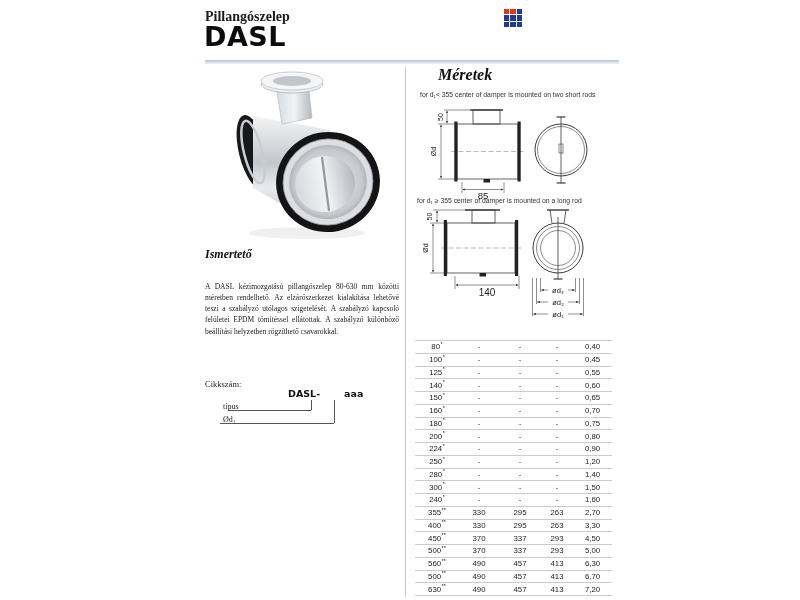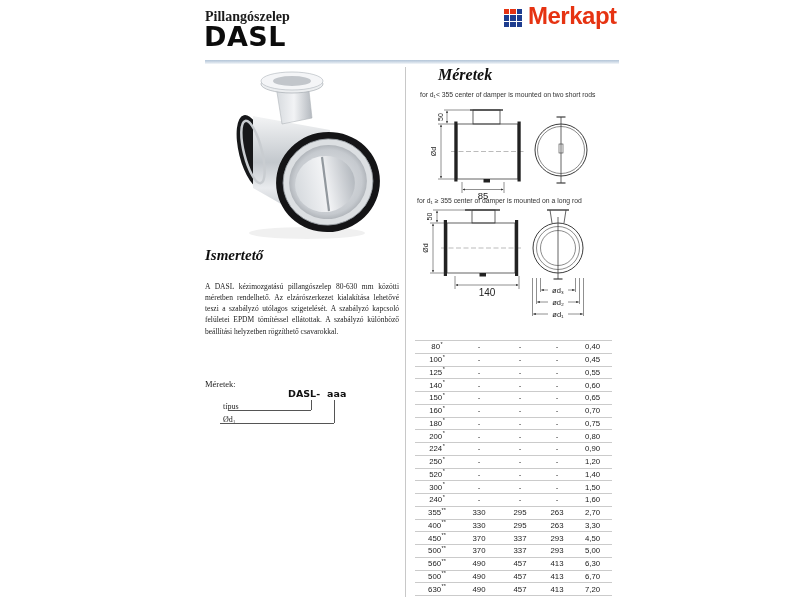--- a/index.html
+++ b/index.html
@@ -17,27 +17,27 @@
   .sq.red{background:#e63312;}
   #brand-name{font-size:24px;font-weight:bold;color:#e63312;letter-spacing:-.5px;line-height:1;}
 
   #rule{left:205px;top:60px;width:414px;height:4px;
         background:linear-gradient(to bottom,#b4c5d8 0%,#ccd8e5 45%,#f4f7fa 100%);}
   #vdiv{left:405px;top:67px;width:1px;height:530px;background:#c8c8c8;}
 
   
   #photo{left:212px;top:70px;}
   #ismerteto-title{left:205px;top:247px;font-family:"Liberation Serif",serif;
-        font-style:italic;font-weight:700;font-size:15px;color:#101010;}
+        font-style:italic;font-weight:700;font-size:12px;color:#101010;}
   #description{left:205px;top:273px;width:194px;font-family:"Liberation Serif",serif;
         font-size:7.5px;line-height:1.5;text-align:justify;color:#222;}
   #cikkszam-label{left:205px;top:379px;font-family:"Liberation Serif",serif;font-size:8.5px;color:#222;}
   #code{left:288px;top:388px;font-family:"DejaVu Sans",sans-serif;font-weight:700;
         font-size:9.5px;color:#111;}
-  #code .suffix{margin-left:7px;}
+  #code .suffix{margin-left:24px;}
   .legend-label{font-family:"Liberation Serif",serif;font-size:8px;color:#222;padding-left:18px;}
   #legend-tipus{left:205px;top:402px;}
   #legend-od1{left:205px;top:415px;}
   .lead-h{border-top:1px solid #555;height:0;}
   .lead-v{border-left:1px solid #555;width:0;}
   #lead-h1{left:229px;top:410px;width:82px;}
   #lead-v1{left:311px;top:400px;height:10px;}
   #lead-h2{left:220px;top:423px;width:114px;}
   #lead-v2{left:334px;top:400px;height:23px;}
 
@@ -71,21 +71,20 @@
     <span class="sq red"></span>
       <span class="sq red"></span>
       <span class="sq"></span>
     <span class="sq"></span>
       <span class="sq"></span>
       <span class="sq"></span>
     <span class="sq"></span>
       <span class="sq"></span>
       <span class="sq"></span>
   </div>
-  <div id="brand-name">Merkapt</div>
 </div>
 
 <div class="abs" id="rule"></div>
 <div class="abs" id="vdiv"></div>
 
 <svg class="abs" id="photo" width="182" height="172" viewBox="0 0 182 172">
   <defs>
     <linearGradient id="pm1" x1="0" y1="0" x2="0" y2="1">
       <stop offset="0" stop-color="#f3f4f5"></stop>
         <stop offset=".4" stop-color="#c3c8cd"></stop>
@@ -118,21 +117,21 @@
   <ellipse cx="116" cy="112" rx="52" ry="50" transform="rotate(-12 116 112)" fill="#141416"></ellipse>
   <ellipse cx="116" cy="112" rx="45" ry="43" transform="rotate(-12 116 112)" fill="#dcdfe2" stroke="#9aa0a6" stroke-width=".8"></ellipse>
   <ellipse cx="116" cy="112" rx="39" ry="37" transform="rotate(-12 116 112)" fill="url(#bore)"></ellipse>
   <ellipse cx="113" cy="114" rx="30" ry="28" transform="rotate(-12 113 114)" fill="url(#pm2)"></ellipse>
   <line x1="110" y1="87" x2="117" y2="141" stroke="#92989e" stroke-width="2.2"></line>
 </svg>
 
 <div class="abs" id="ismerteto-title">Ismertető</div>
 <p class="abs" id="description">A DASL kézimozgatású pillangószelep 80-630 mm közötti méretben rendelhető. Az elzárószerkezet kialakítása lehetővé teszi a szabályzó utólagos szigetelését. A szabályzó kapcsoló felületei EPDM tömítéssel ellátottak. A szabályzó különböző beállítási helyzetben rögzíthető csavarokkal.</p>
 
-<div class="abs" id="cikkszam-label">Méretek:</div>
+<div class="abs" id="cikkszam-label">Cikkszám:</div>
 <div class="abs" id="code">
   <span>DASL-</span><span class="suffix">aaa</span>
 </div>
 <div class="abs legend-label" id="legend-tipus">típus</div>
 <div class="abs legend-label" id="legend-od1">Ød₁</div>
 <div class="abs lead-h" id="lead-h1"></div>
 <div class="abs lead-v" id="lead-v1"></div>
 <div class="abs lead-h" id="lead-h2"></div>
 <div class="abs lead-v" id="lead-v2"></div>
 
@@ -300,21 +299,21 @@
       <div class="tc c4">0,90</div>
     </div>
     <div class="trow">
       <div class="tc c0"><span>250</span><sup>*</sup></div>
       <div class="tc c1">-</div>
       <div class="tc c2">-</div>
       <div class="tc c3">-</div>
       <div class="tc c4">1,20</div>
     </div>
     <div class="trow">
-      <div class="tc c0"><span>520</span><sup>*</sup></div>
+      <div class="tc c0"><span>280</span><sup>*</sup></div>
       <div class="tc c1">-</div>
       <div class="tc c2">-</div>
       <div class="tc c3">-</div>
       <div class="tc c4">1,40</div>
     </div>
     <div class="trow">
       <div class="tc c0"><span>300</span><sup>*</sup></div>
       <div class="tc c1">-</div>
       <div class="tc c2">-</div>
       <div class="tc c3">-</div>

